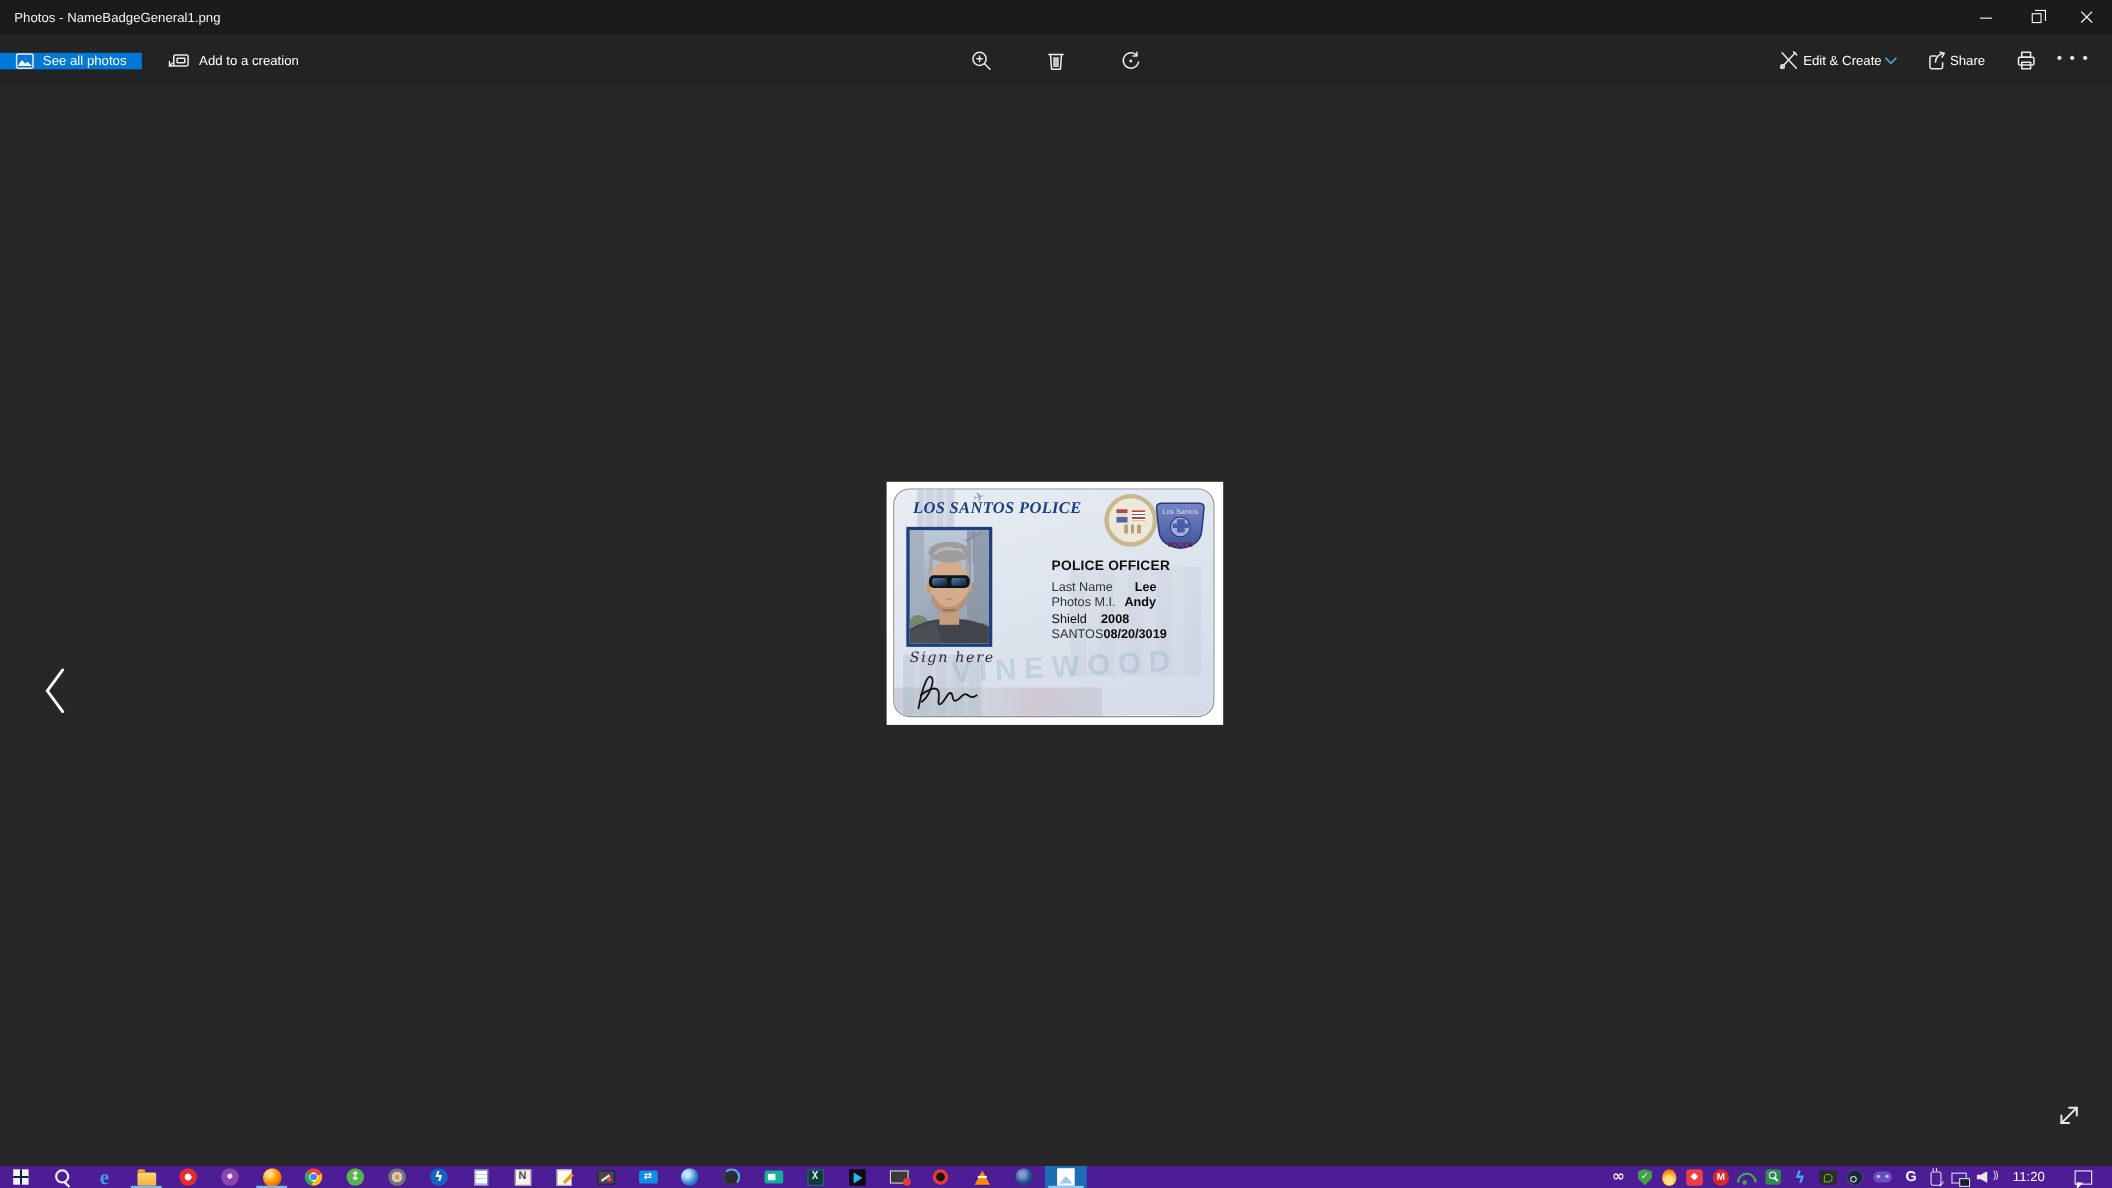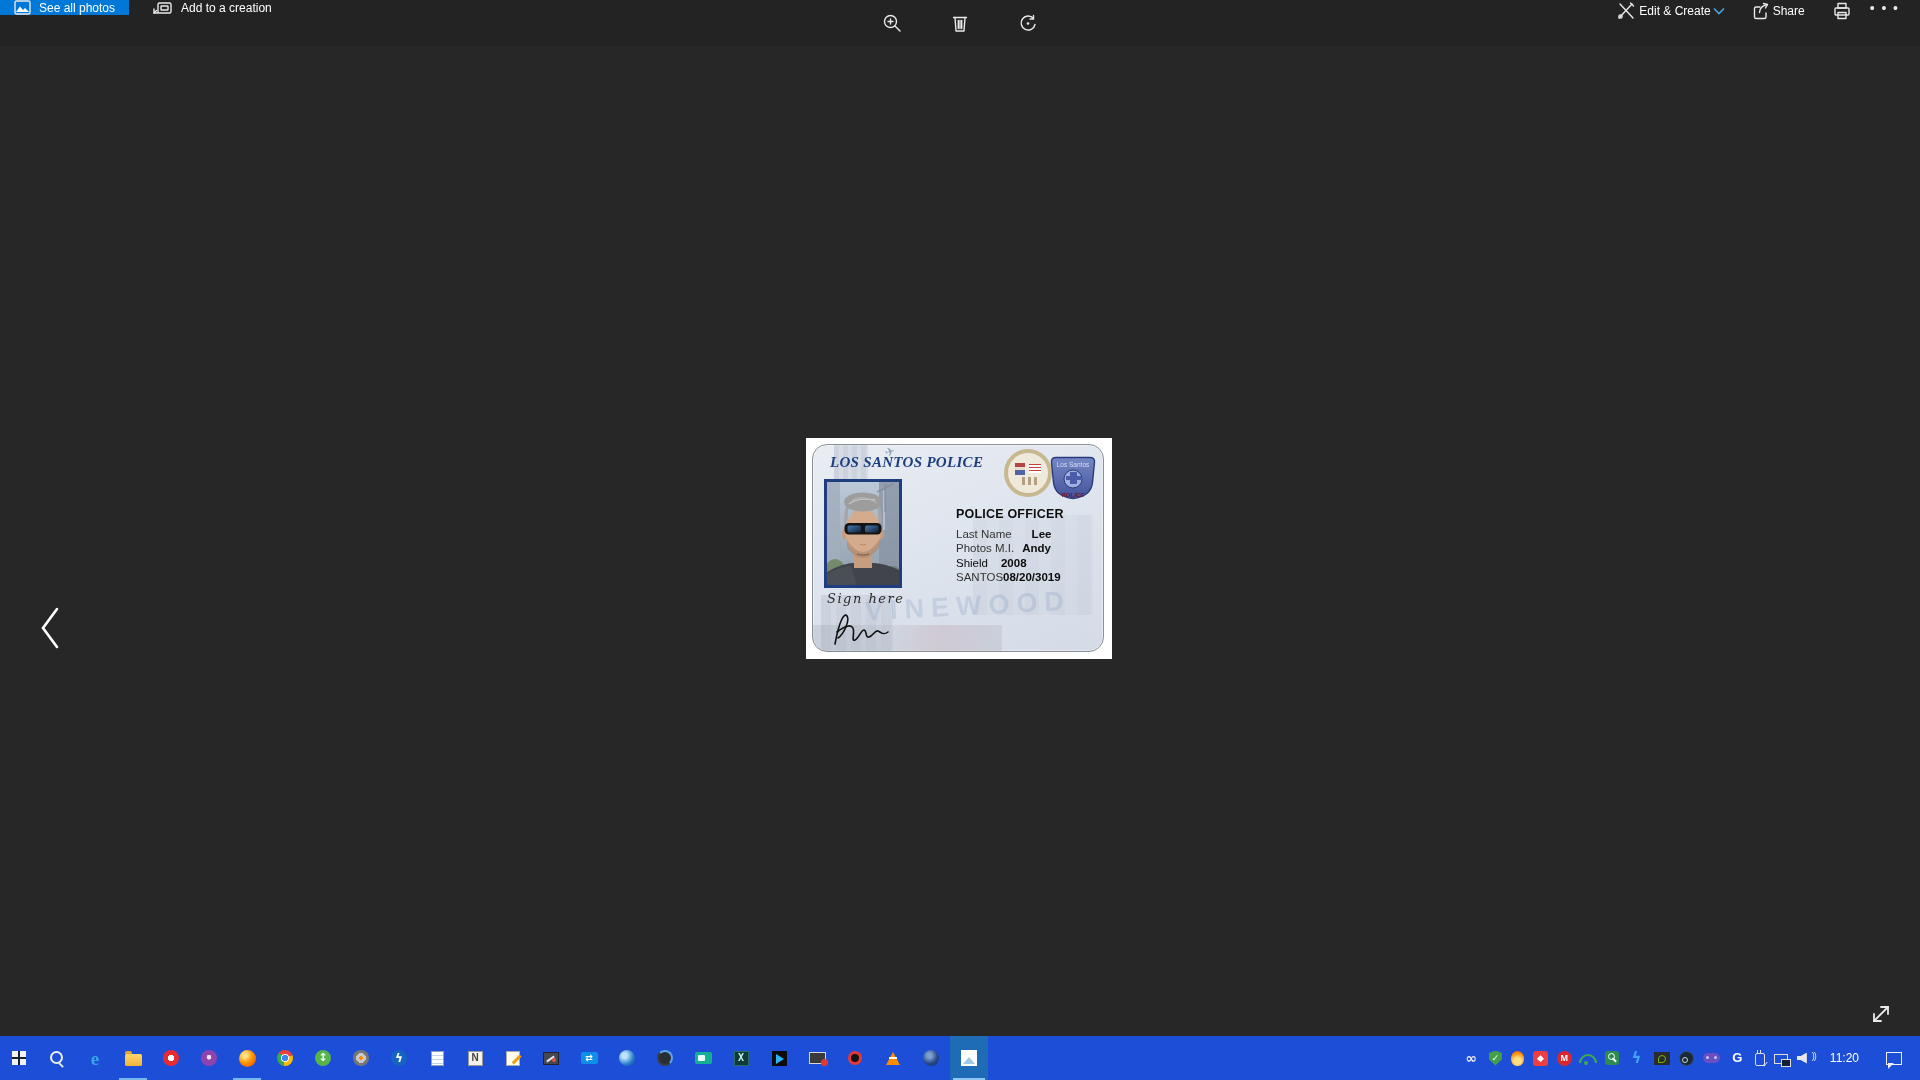--- a/index.html
+++ b/index.html
@@ -14,21 +14,21 @@
   .wc{width:46px;height:100%;display:flex;align-items:center;justify-content:center;position:relative}
   .min-glyph{width:11px;height:1px;background:#fff;display:block}
   .rest-glyph{width:9px;height:9px;border:1px solid #fff;position:relative;display:block}
   .rest-glyph::before{content:"";position:absolute;left:2px;top:-4px;width:9px;height:9px;border:1px solid #fff;border-bottom:none;border-left:none}
   .close-glyph{width:12px;height:12px;position:relative;display:block}
   .close-glyph::before,.close-glyph::after{content:"";position:absolute;left:-1px;top:5px;width:14px;height:1px;background:#fff}
   .close-glyph::before{transform:rotate(45deg)}
   .close-glyph::after{transform:rotate(-45deg)}
 
   
-  .toolbar{height:46px;background:#232323;display:flex;align-items:flex-start;position:relative;color:#fff}
+  .toolbar{height:46px;background:#232323;display:flex;align-items:center;position:relative;color:#fff}
   .btn-see-all{width:129px;background:#0078d7;display:flex;align-items:center;justify-content:center;gap:8px;font-size:12px;cursor:default}
   .btn-add{display:flex;align-items:center;gap:9px;font-size:12px;padding:0 18px;margin-left:6px}
   .center-tools{position:absolute;left:50%;top:0;height:100%;transform:translateX(-50%);display:flex;align-items:center;gap:44px}
   .tool-ic{width:24px;height:24px;display:flex;align-items:center;justify-content:center}
   .right-tools{margin-left:auto;display:flex;align-items:center;padding-right:12px}
   .grp{display:flex;align-items:center;gap:2px;padding:0 13px;font-size:12px}
   .dots{font-size:14px;letter-spacing:2px;color:#e8e8e8;padding:0 8px 6px 4px}
   svg.ln{stroke:#e9e9e9;fill:none;stroke-width:1.4;stroke-linecap:round;stroke-linejoin:round}
 
   
@@ -77,21 +77,21 @@
   .row{font-size:11.5px;height:14.6px;display:flex;align-items:flex-end}
   .lbl{color:#333}
   .val{color:#0b0b0b;font-weight:bold}
   .row:nth-of-type(1) .val{margin-left:16px}
   .row:nth-of-type(2) .val{margin-left:20px}
   .row:nth-of-type(3) .val{margin-left:8px}
   .row:nth-of-type(4) .val{margin-left:13px}
   .row:nth-of-type(4) .lbl{font-weight:normal;color:#0b0b0b}
 
   
-  .taskbar{position:absolute;left:0;bottom:0;width:1920px;height:44px;background:#1d4ed8;
+  .taskbar{position:absolute;left:0;bottom:0;width:1920px;height:20px;background:#4c1d95;
     display:flex;align-items:stretch}
   .tb-items{display:flex;align-items:stretch}
   .tb-slot{width:38px;display:flex;align-items:center;justify-content:center;position:relative}
   .tb-slot.active::after{content:"";position:absolute;left:5px;right:5px;bottom:0;height:2px;background:#76b9ed}
   .tb-slot.hl{background:#1d6cb5}
   .tb-slot.hl::after{content:"";position:absolute;left:3px;right:3px;bottom:0;height:2px;background:#8ec7f5}
   .ticon{display:inline-flex;align-items:center;justify-content:center;position:relative;width:17px;height:17px}
 
   .k-win{width:14px;height:14px;background:#f2f2f2;position:relative}
   .k-win::after{content:"";position:absolute;inset:0;background:
@@ -174,20 +174,34 @@
   .t-speaker::after{content:"))";position:absolute;right:1px;top:-1px;color:#e8e8e8;font-size:9px;letter-spacing:-1px}
   .t-time{color:#fff;font-size:12px;margin:0 4px;white-space:nowrap}
   .t-action{width:16px;height:13px;border:1.5px solid #eee;position:relative;margin-left:14px;margin-right:10px}
   .t-action::after{content:"";position:absolute;left:1px;bottom:-5px;border:3px solid transparent;border-top-color:#eee;border-left-color:#eee}
 </style>
 </head>
 <body>
 
 <div class="screen">
 
+  <div class="titlebar">
+    <span class="title">Photos - NameBadgeGeneral1.png</span>
+    <div class="win-controls">
+      <div class="wc">
+          <span class="min-glyph"></span>
+        </div>
+      <div class="wc">
+          <span class="rest-glyph"></span>
+        </div>
+      <div class="wc">
+          <span class="close-glyph"></span>
+        </div>
+    </div>
+  </div>
 
   <div class="toolbar">
     <div class="btn-see-all">
       <svg class="ln" width="17" height="15" viewBox="0 0 17 15">
           <rect x="1" y="1" width="15" height="13" rx="1.5"></rect>
           <path d="M2,12 L6,6.5 L9,10 L11,8 L15,12" fill="#fff" stroke="none"></path>
         </svg>
       <span>See all photos</span>
     </div>
     <div class="btn-add">

